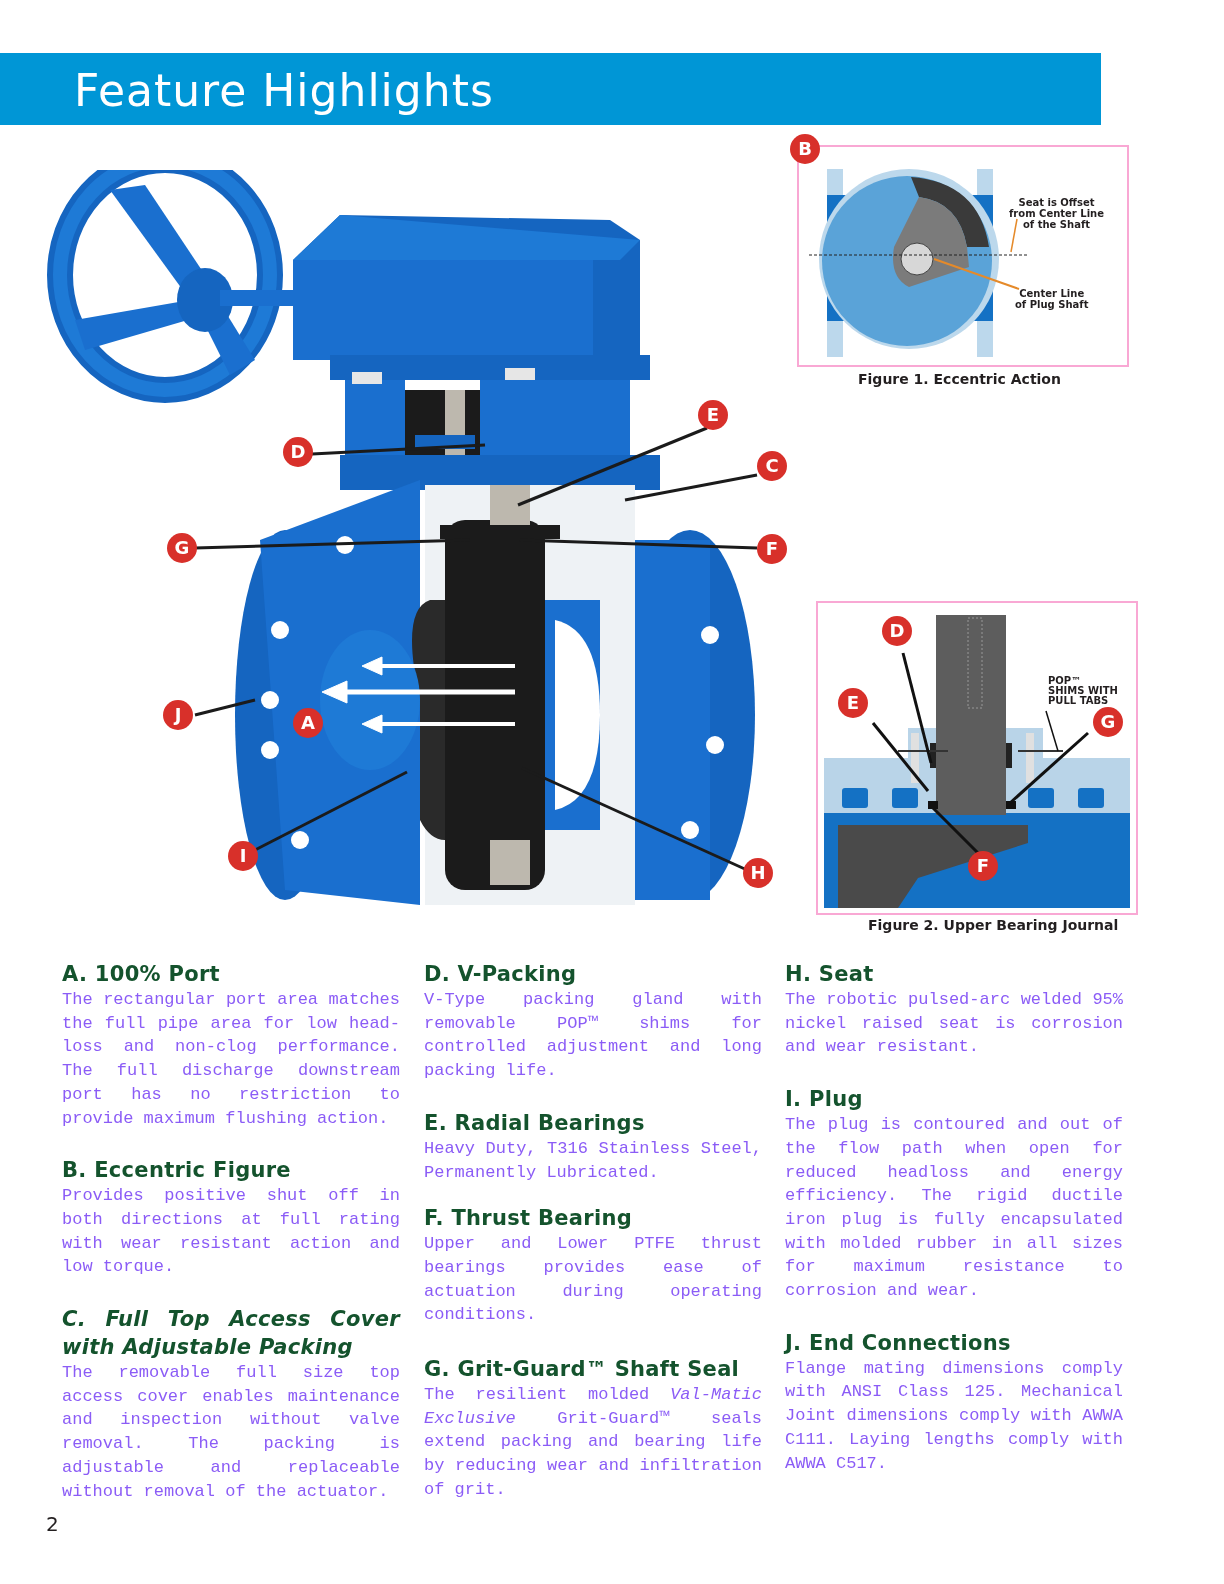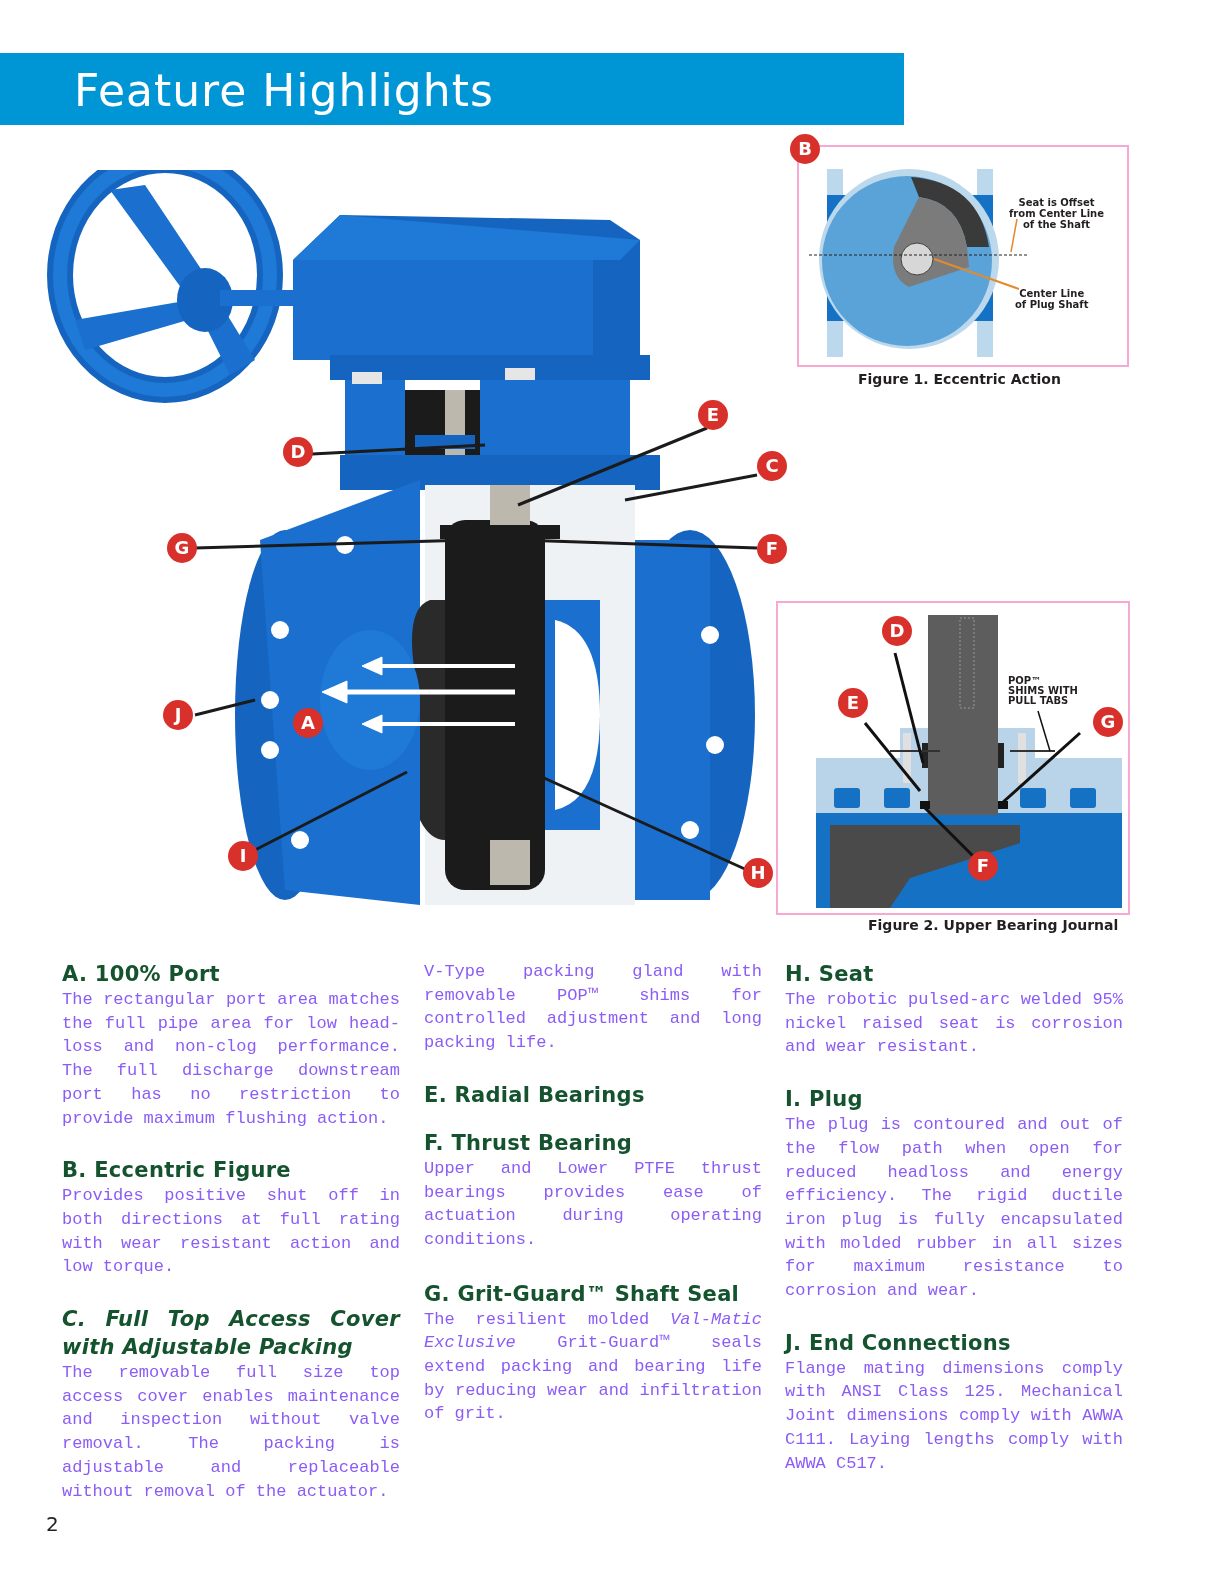--- a/index.html
+++ b/index.html
@@ -1,23 +1,23 @@
 <!DOCTYPE html>
 <html><head>
 <meta charset="utf-8">
 <style>
   html, body { margin:0; padding:0; background:#ffffff; }
   body { width:1224px; height:1584px; position:relative; overflow:hidden; font-family:"DejaVu Sans", sans-serif; color:#231f20; }
-  .banner { position:absolute; left:0; top:53px; width:904px; height:72px; background:#0096d6; }
+  .banner { position:absolute; left:0; top:53px; width:1101px; height:72px; background:#0096d6; }
   .banner-title { position:absolute; left:74px; top:12px; color:#fff; font-family:"DejaVu Sans", sans-serif; font-size:44px; letter-spacing:1px; line-height:52px; }
 
   .main-illustration { position:absolute; left:40px; top:170px; width:800px; height:760px; }
   .fig { position:absolute; border:2px solid #f9a8d4; background:#fff; }
   .fig1 { left:797px; top:145px; width:328px; height:218px; }
-  .fig2 { left:776px; top:601px; width:318px; height:310px;padding-left:32px; }
+  .fig2 { left:816px; top:601px; width:318px; height:310px; }
   .caption { position:absolute; font-family:"DejaVu Sans", sans-serif; font-weight:bold; font-size:14px; color:#231f20; white-space:nowrap; }
   .cap1 { left:858px; top:371px; }
   .cap2 { left:848px; top:917px;margin-left:20px; }
 
   .callout { position:absolute; width:30px; height:30px; border-radius:50%; background:#d8302a; color:#fff; font-family:"DejaVu Sans", sans-serif; font-weight:bold; font-size:18px; line-height:30px; text-align:center; }
 
   .columns { position:absolute; left:62px; top:960px; width:1064px; }
   .col { position:absolute; top:0; width:338px; }
   .col1 { left:0; } .col2 { left:362px; } .col3 { left:723px; }
   .feat { margin-bottom:20px; }
@@ -191,24 +191,26 @@
       <p>Provides positive shut off in both directions at full rating with wear resistant action and low torque.</p>
     </div>
     <div class="feat" style="margin-top:26px;">
       <h3 style="text-align:justify;font-style:italic;">C. Full Top Access Cover with Adjustable Packing</h3>
       <p>The removable full size top access cover enables maintenance and inspection without valve removal. The packing is adjustable and replaceable without removal of the actuator.</p>
     </div>
   </div>
 
   <div class="col col2">
     <div class="feat">
+      <h3>D. V-Packing</h3>
       <p>V-Type packing gland with removable POP™ shims for controlled adjustment and long packing life.</p>
     </div>
     <div class="feat" style="margin-top:26px;">
       <h3>E.  Radial Bearings</h3>
+      <p>Heavy Duty, T316 Stainless Steel, Permanently Lubricated.</p>
     </div>
     <div class="feat" style="margin-top:16px;">
       <h3>F.  Thrust Bearing</h3>
       <p>Upper and Lower PTFE thrust bearings provides ease of actuation during operating conditions.</p>
     </div>
     <div class="feat" style="margin-top:28px;">
       <h3>G. Grit-Guard™ Shaft Seal</h3>
       <p><span>The resilient molded </span><em>Val-Matic Exclusive</em><span> Grit-Guard™ seals extend packing and bearing life by reducing wear and infiltration of grit.</span></p>
     </div>
   </div>

